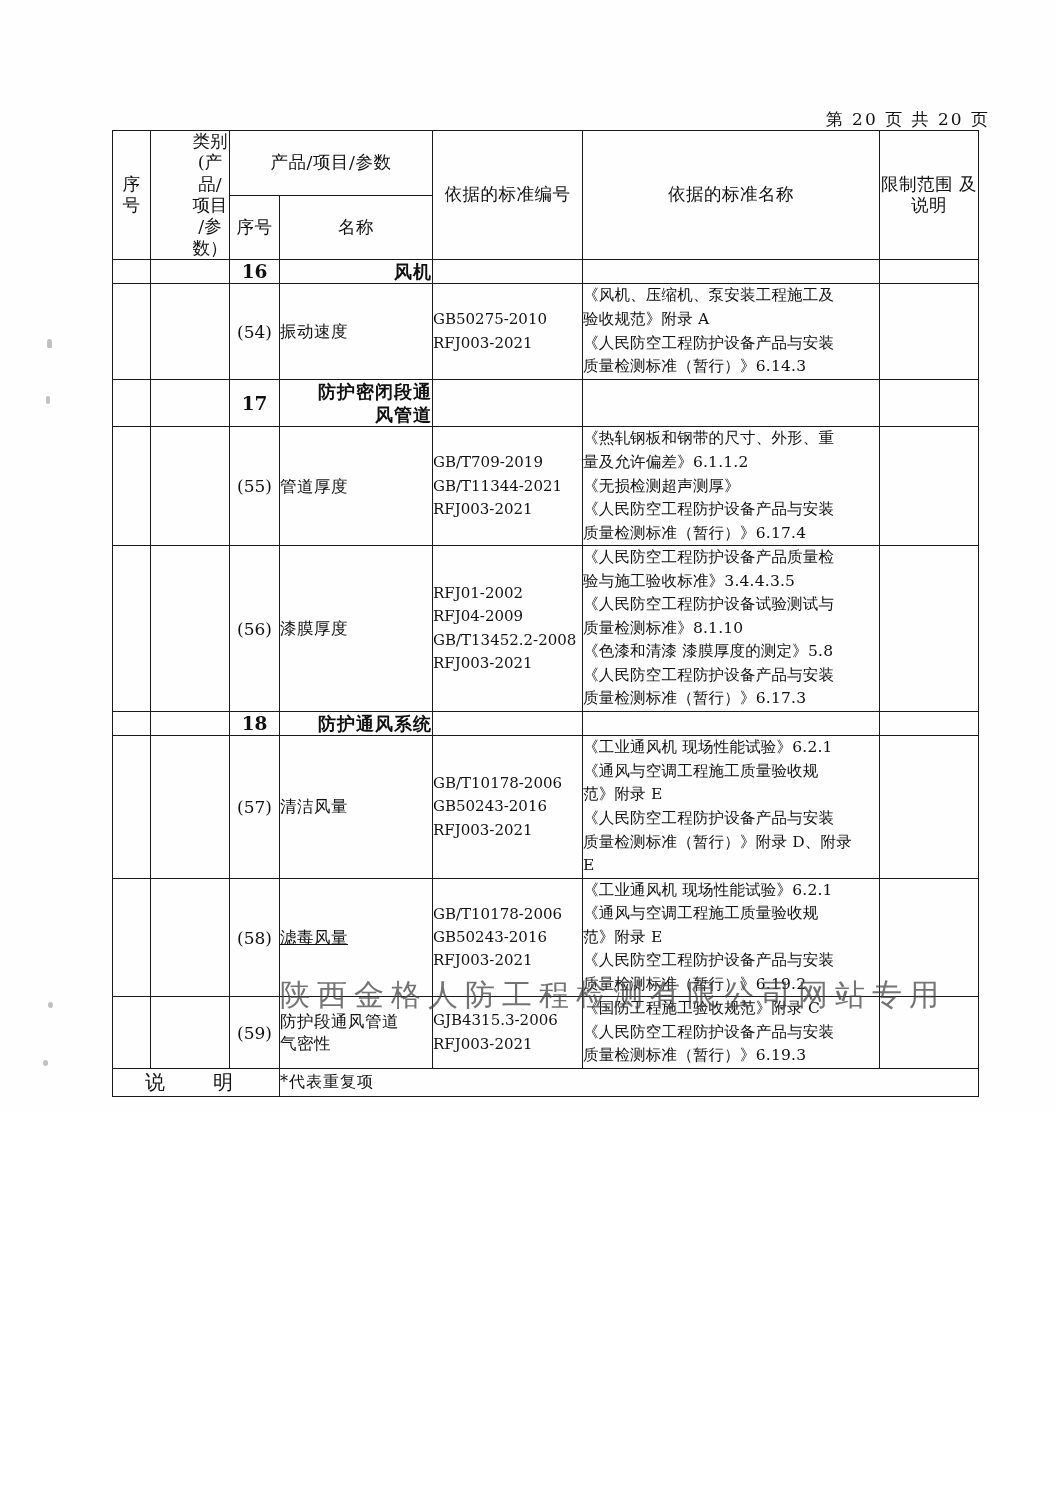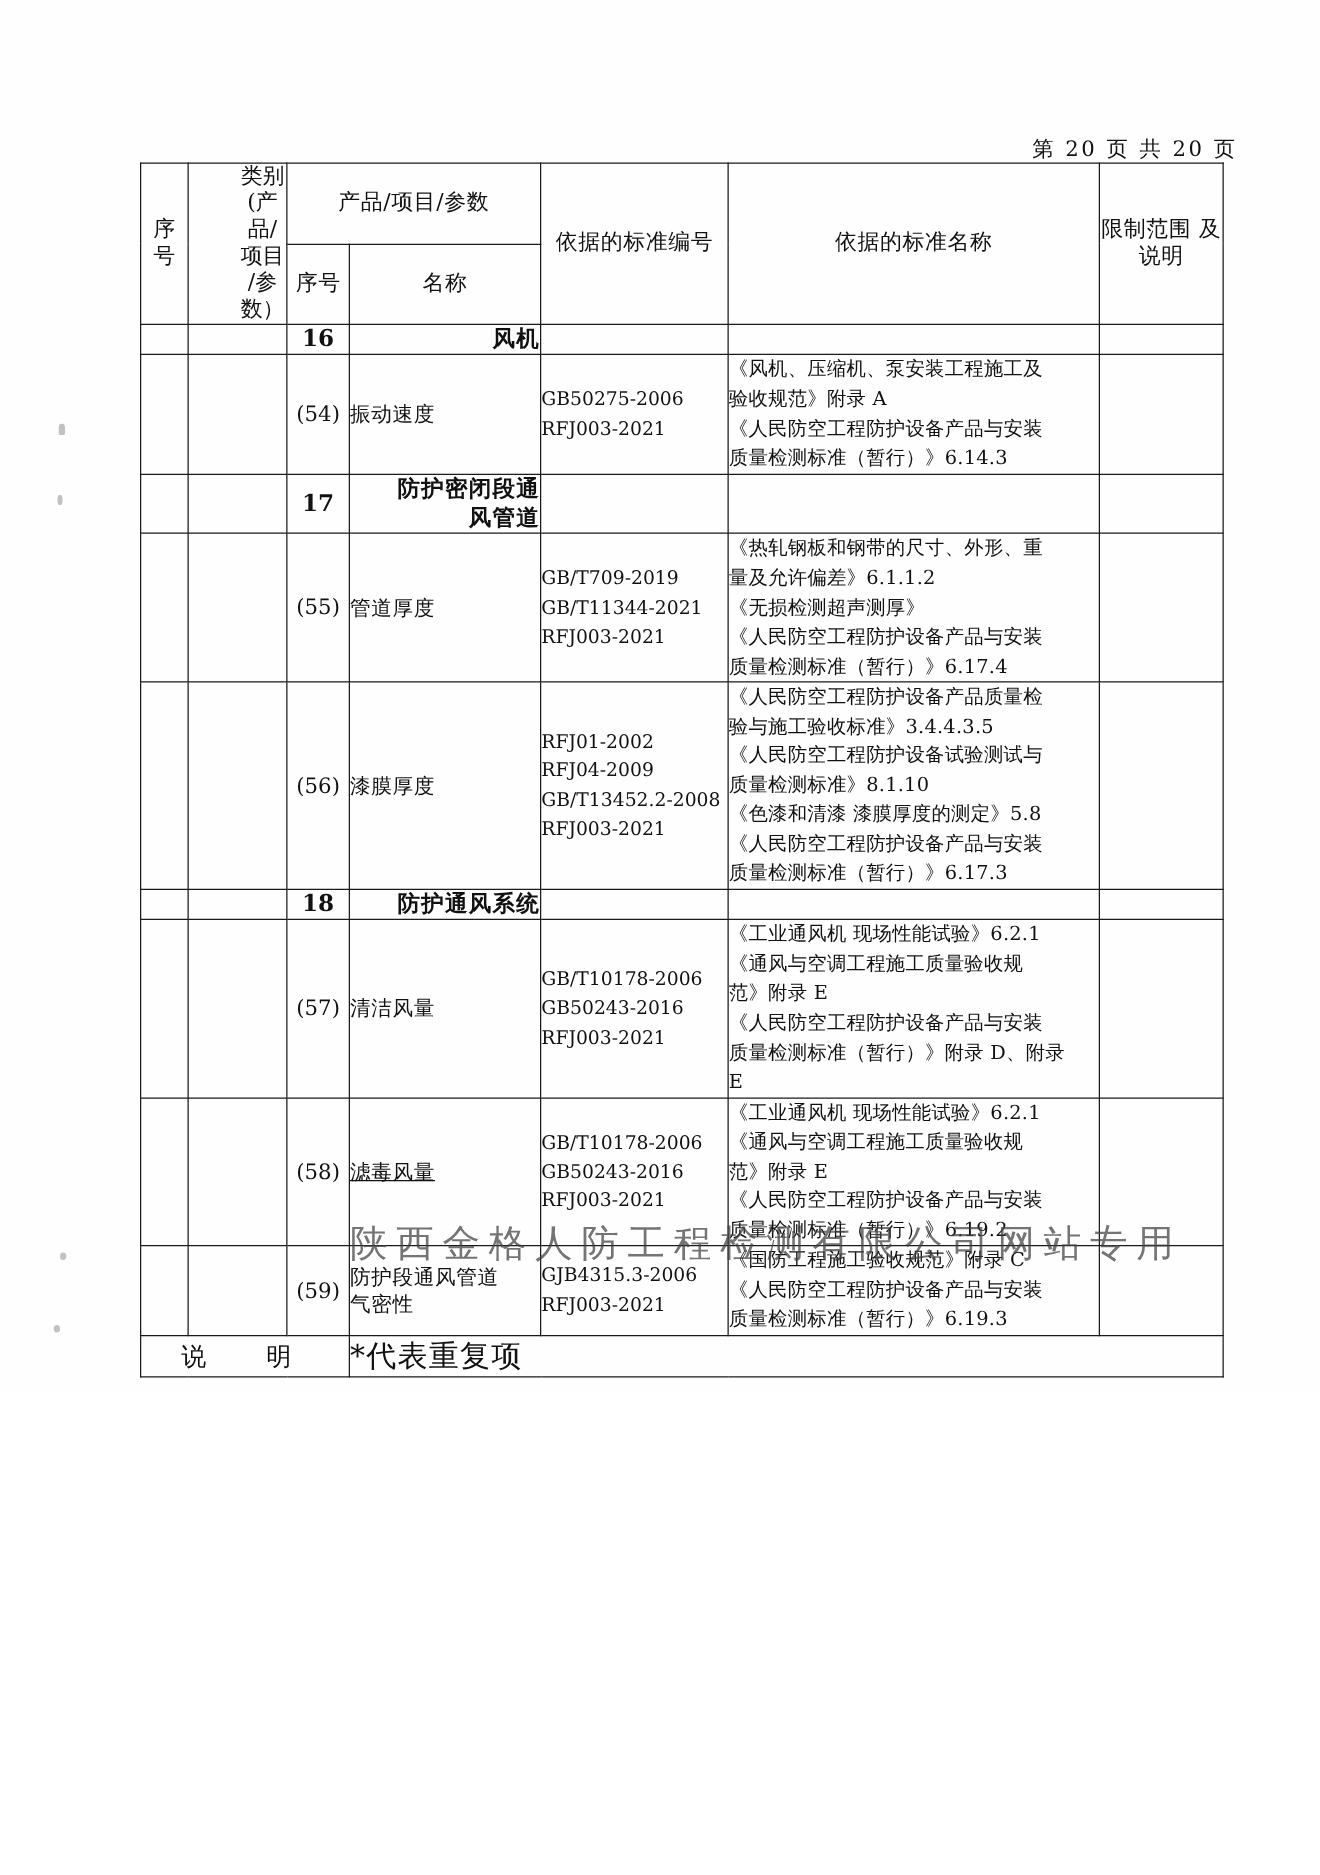--- a/index.html
+++ b/index.html
@@ -116,21 +116,21 @@
   .blank { }
 
   .note-label {
     text-align: center;
     font-size: 20px;
     letter-spacing: 14px;
     padding: 10px 0 10px 14px;
     font-weight: bold;
   }
   .note-body {
-    font-size: 24px;
+    font-size: 16px;
     padding: 10px 0 10px 8px;
     letter-spacing: 1px;
     font-weight: bold;
   }
 
   .watermark {
     position: absolute;
     left: 270px;
     top: 975px;
     font-size: 30px;
@@ -191,21 +191,21 @@
           <td class="nm big" style="white-space: pre-line;">风机</td>
           <td class="std"></td>
           <td class="stdname"></td>
           <td class="blank"></td>
         </tr>
         <tr>
           <td class="idx"></td>
           <td class="idx"></td>
           <td class="idx">(54)</td>
           <td class="nm" style="white-space: pre-line;">振动速度</td>
-          <td class="std">GB50275-2006
+          <td class="std">GB50275-2010
 RFJ003-2021</td>
           <td class="stdname">《风机、压缩机、泵安装工程施工及
 验收规范》附录 A
 《人民防空工程防护设备产品与安装
 质量检测标准（暂行）》6.14.3</td>
           <td class="blank"></td>
         </tr>
         <tr>
           <td class="idx"></td>
           <td class="idx"></td>

